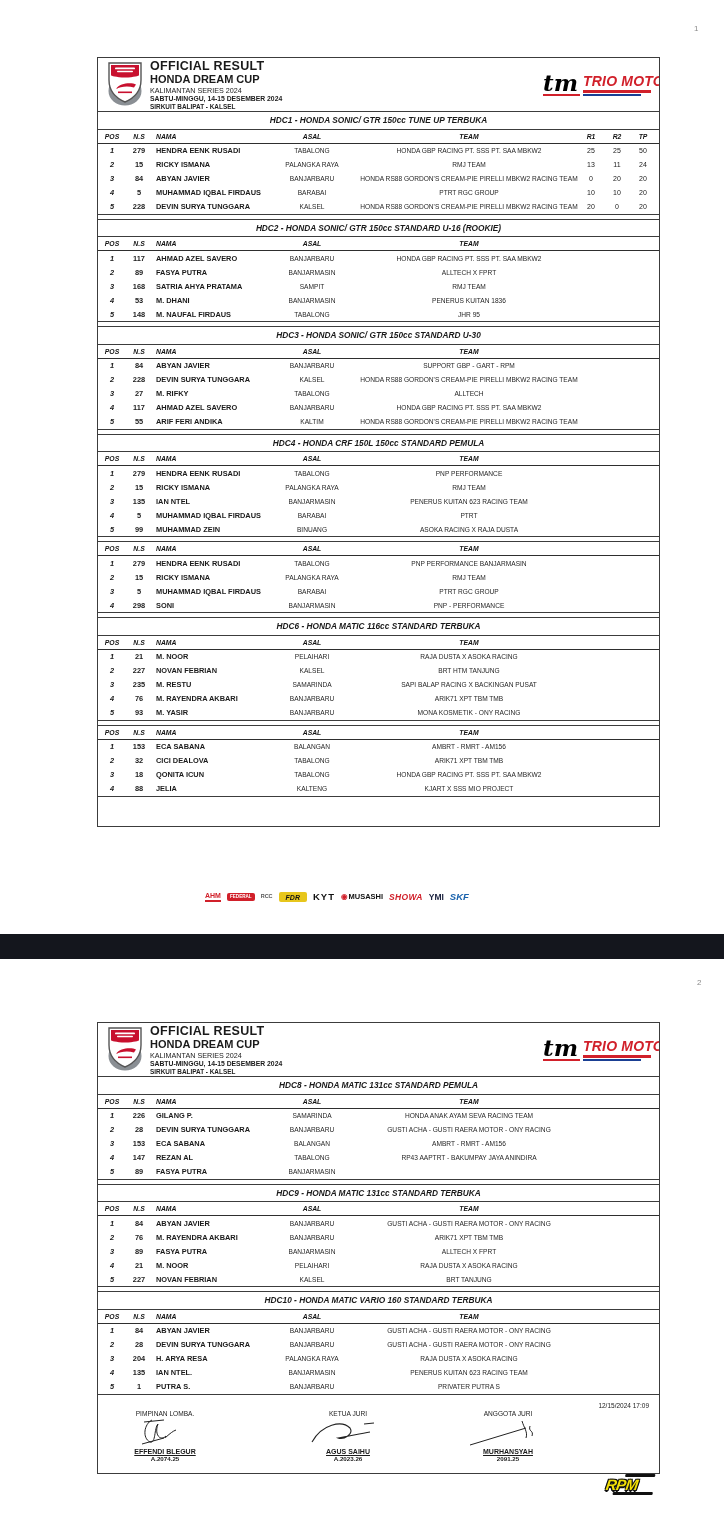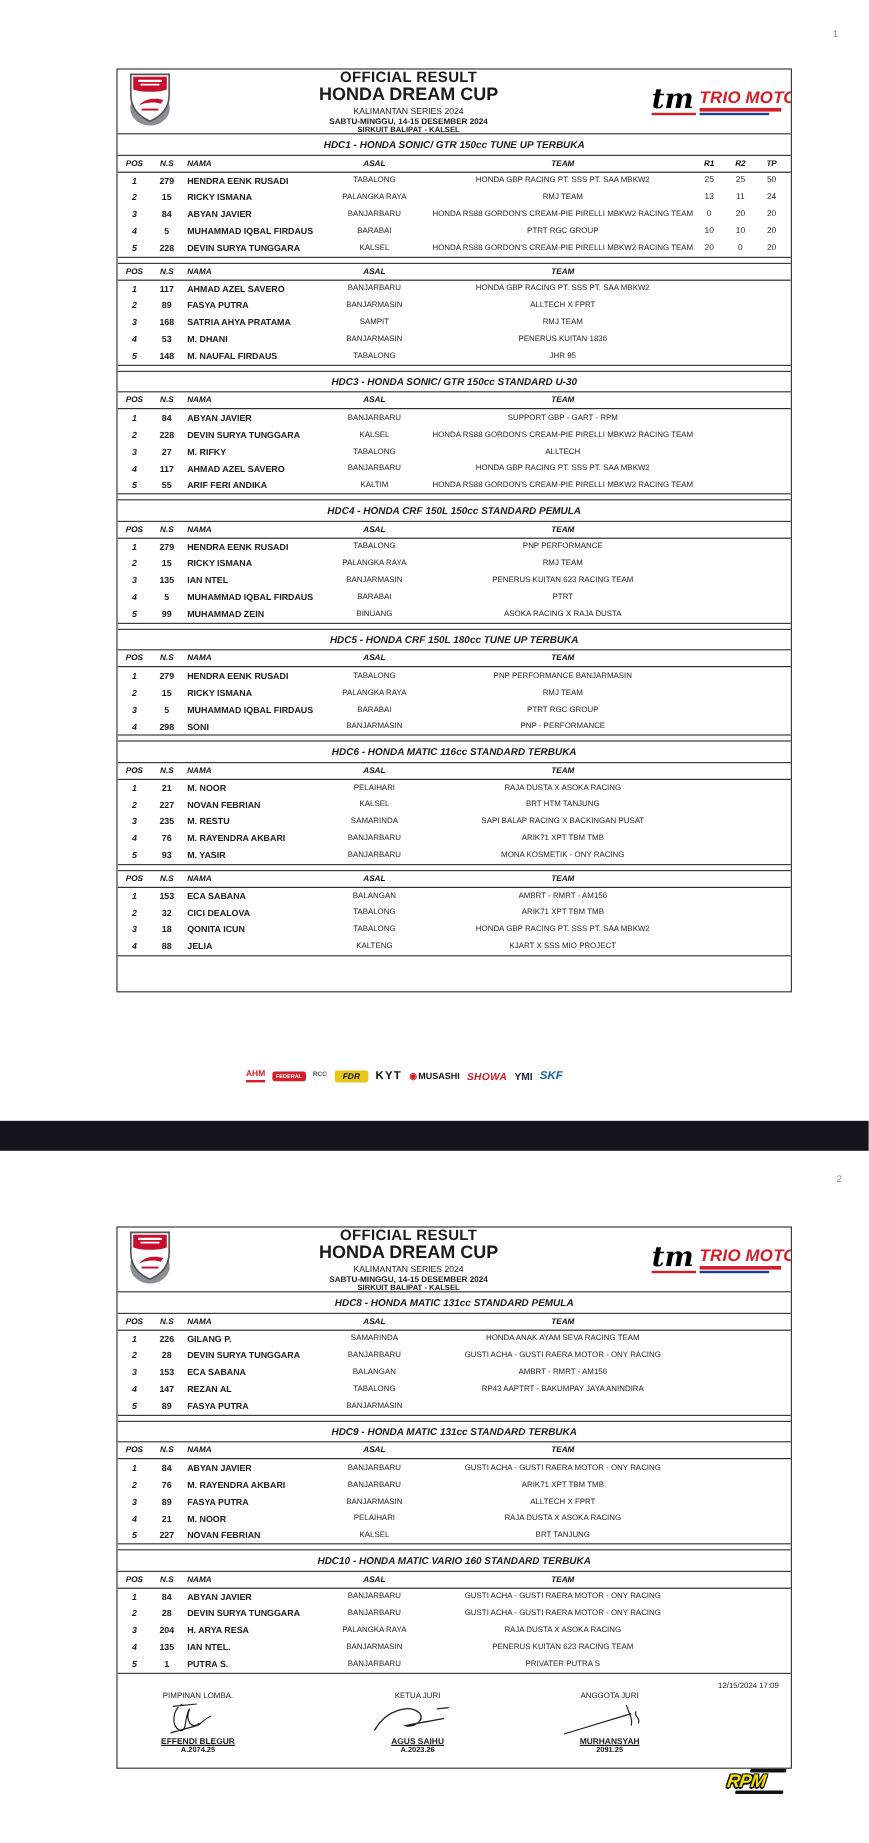--- a/index.html
+++ b/index.html
@@ -11,23 +11,23 @@
   #pn1{left:694px;top:24px;}
   #pn2{left:697px;top:978px;}
 
   .sheet{position:absolute;left:97px;width:563px;border:1.5px solid #3c3c3c;background:#fff;box-sizing:border-box;overflow:hidden;}
   #sheet1{top:57px;height:770px;}
   #sheet2{top:1022px;height:452px;}
 
   
   .doc-header{display:flex;align-items:center;height:54px;padding:2px 8px;box-sizing:border-box;border-bottom:1.5px solid #3c3c3c;}
   .badge{width:44px;flex:0 0 auto;}
-  .titles{flex:1;text-align:center;line-height:1.12;}
+  .titles{flex:1;line-height:1.12;}
   .t1{font-size:12.5px;font-weight:800;letter-spacing:.3px;}
-  .t2{font-size:15px;font-weight:800;}
+  .t2{font-size:11px;font-weight:800;}
   .t3{font-size:7.2px;font-weight:400;margin-top:2px;}
   .t4{font-size:6.8px;font-weight:800;}
   .t5{font-size:6.4px;font-weight:700;color:#222;}
   .trio{width:120px;flex:0 0 auto;display:flex;align-items:center;justify-content:flex-end;gap:3px;}
   .tm-mono{font-family:"DejaVu Serif",serif;font-style:italic;font-weight:800;font-size:23px;color:#000000;line-height:.85;border-bottom:2.5px solid #d1202a;padding:0 2px 1px 0;}
   .trio-right{display:flex;flex-direction:column;gap:1.5px;width:68px;}
   .trio-name{font-size:14px;font-weight:800;font-style:italic;color:#d1202a;letter-spacing:.2px;white-space:nowrap;}
   .trio-bar-red{height:2.5px;background:#d1202a;}
   .trio-bar-blue{height:1.8px;background:#1a3f93;width:86%;}
 
@@ -176,20 +176,21 @@
           <div class="c-ns">228</div>
           <div class="c-nama">DEVIN SURYA TUNGGARA</div>
           <div class="c-asal">KALSEL</div>
           <div class="c-team">HONDA RS88 GORDON'S CREAM-PIE PIRELLI MBKW2 RACING TEAM</div>
           <div class="c-pt">20</div>
           <div class="c-pt">0</div>
           <div class="c-pt">20</div>
         </div>
       </div>
       <div class="section">
+        <div class="section-title">HDC2 - HONDA SONIC/ GTR 150cc STANDARD U-16 (ROOKIE)</div>
         <div class="row thead">
           <div class="c-pos">POS</div>
           <div class="c-ns">N.S</div>
           <div class="c-nama">NAMA</div>
           <div class="c-asal">ASAL</div>
           <div class="c-team">TEAM</div>
           <div class="c-fill"></div>
         </div>
         <div class="row">
           <div class="c-pos">1</div>
@@ -328,21 +329,20 @@
         <div class="row">
           <div class="c-pos">5</div>
           <div class="c-ns">99</div>
           <div class="c-nama">MUHAMMAD ZEIN</div>
           <div class="c-asal">BINUANG</div>
           <div class="c-team">ASOKA RACING X RAJA DUSTA</div>
           <div class="c-fill"></div>
         </div>
       </div>
       <div class="section">
-        <div class="section-title">HDC5 - HONDA CRF 150L 180cc TUNE UP TERBUKA</div>
         <div class="row thead">
           <div class="c-pos">POS</div>
           <div class="c-ns">N.S</div>
           <div class="c-nama">NAMA</div>
           <div class="c-asal">ASAL</div>
           <div class="c-team">TEAM</div>
           <div class="c-fill"></div>
         </div>
         <div class="row">
           <div class="c-pos">1</div>

